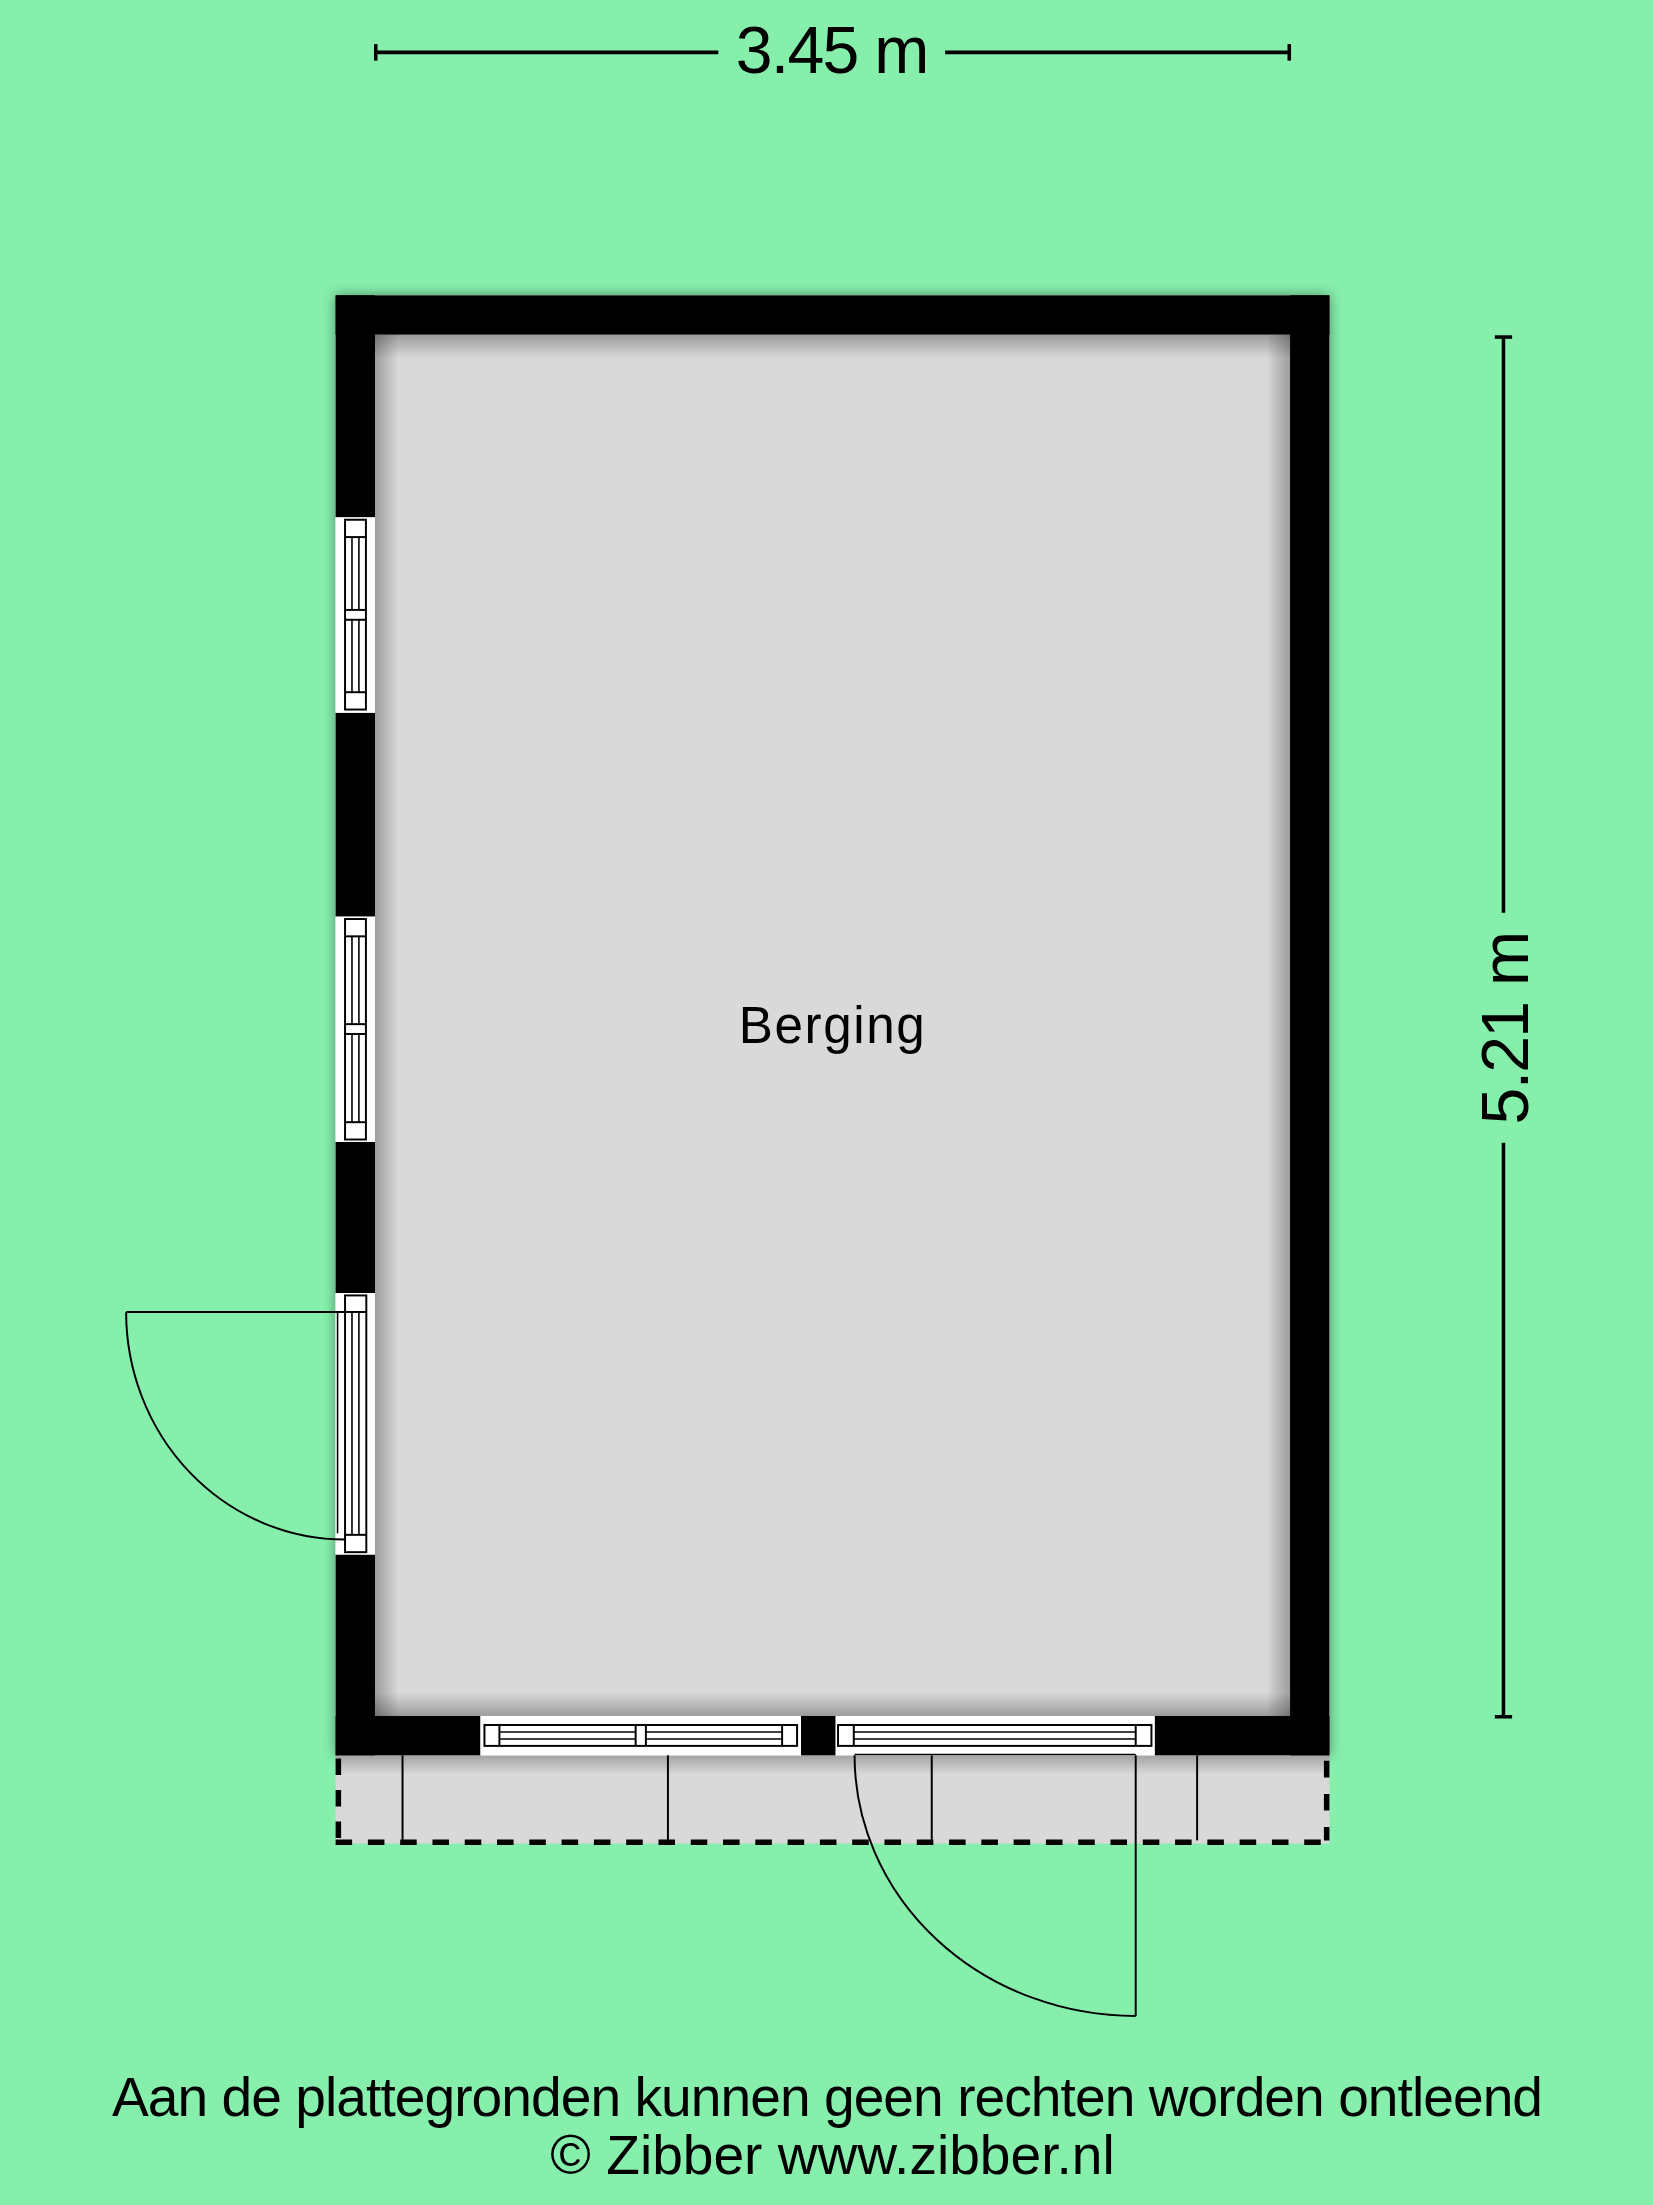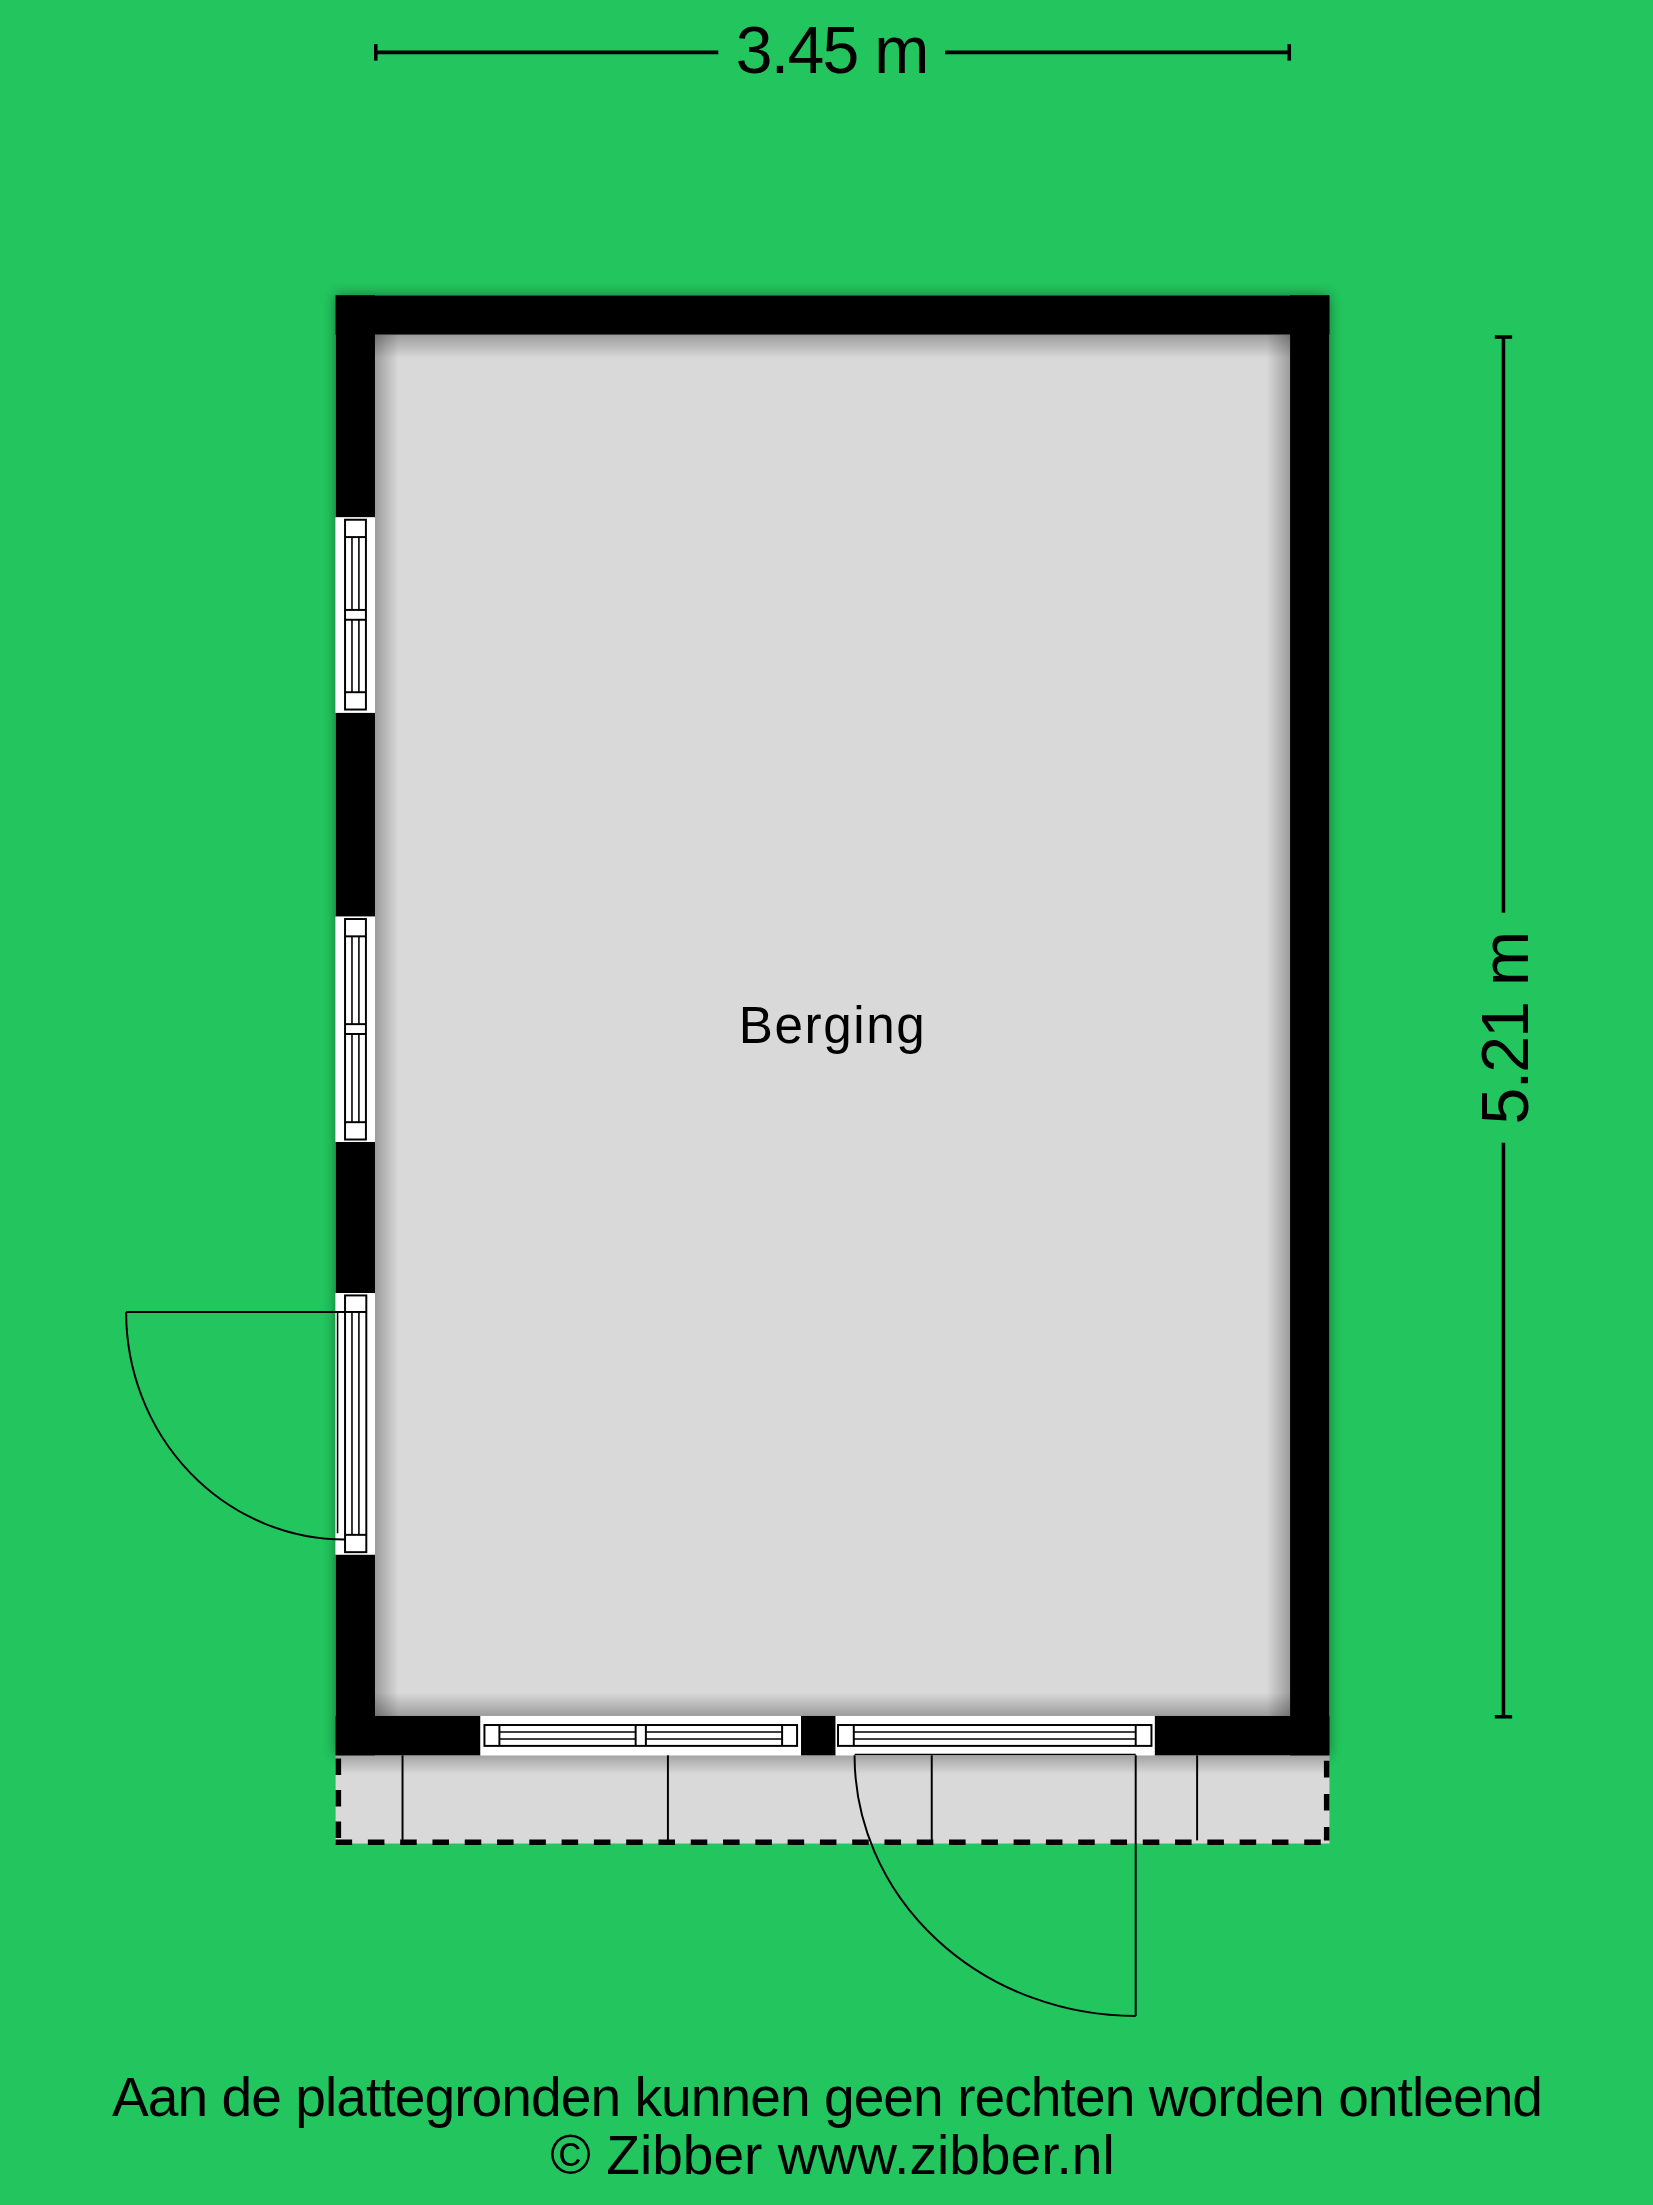--- a/index.html
+++ b/index.html
@@ -1,16 +1,16 @@
 <!DOCTYPE html>
 <html style="font-size:12.6px"><head>
 <meta charset="utf-8">
 <style>
   html,body{margin:0;padding:0;background:#fff;}
-  #page{position:relative;width:1654px;height:2205px;background:#22c55e;overflow:hidden;
+  #page{position:relative;width:1654px;height:2205px;background:#86efac;overflow:hidden;
         font-family:"Liberation Sans", sans-serif;}
   svg{position:absolute;left:0;top:0;}
 </style>
 </head>
 <body>
 <div id="page">
 <svg width="1654" height="2205" viewBox="0 0 2100 2800">
   <defs>
     <filter id="blurBig" x="-10%" y="-10%" width="120%" height="120%">
       <feGaussianBlur stdDeviation="8"></feGaussianBlur>

